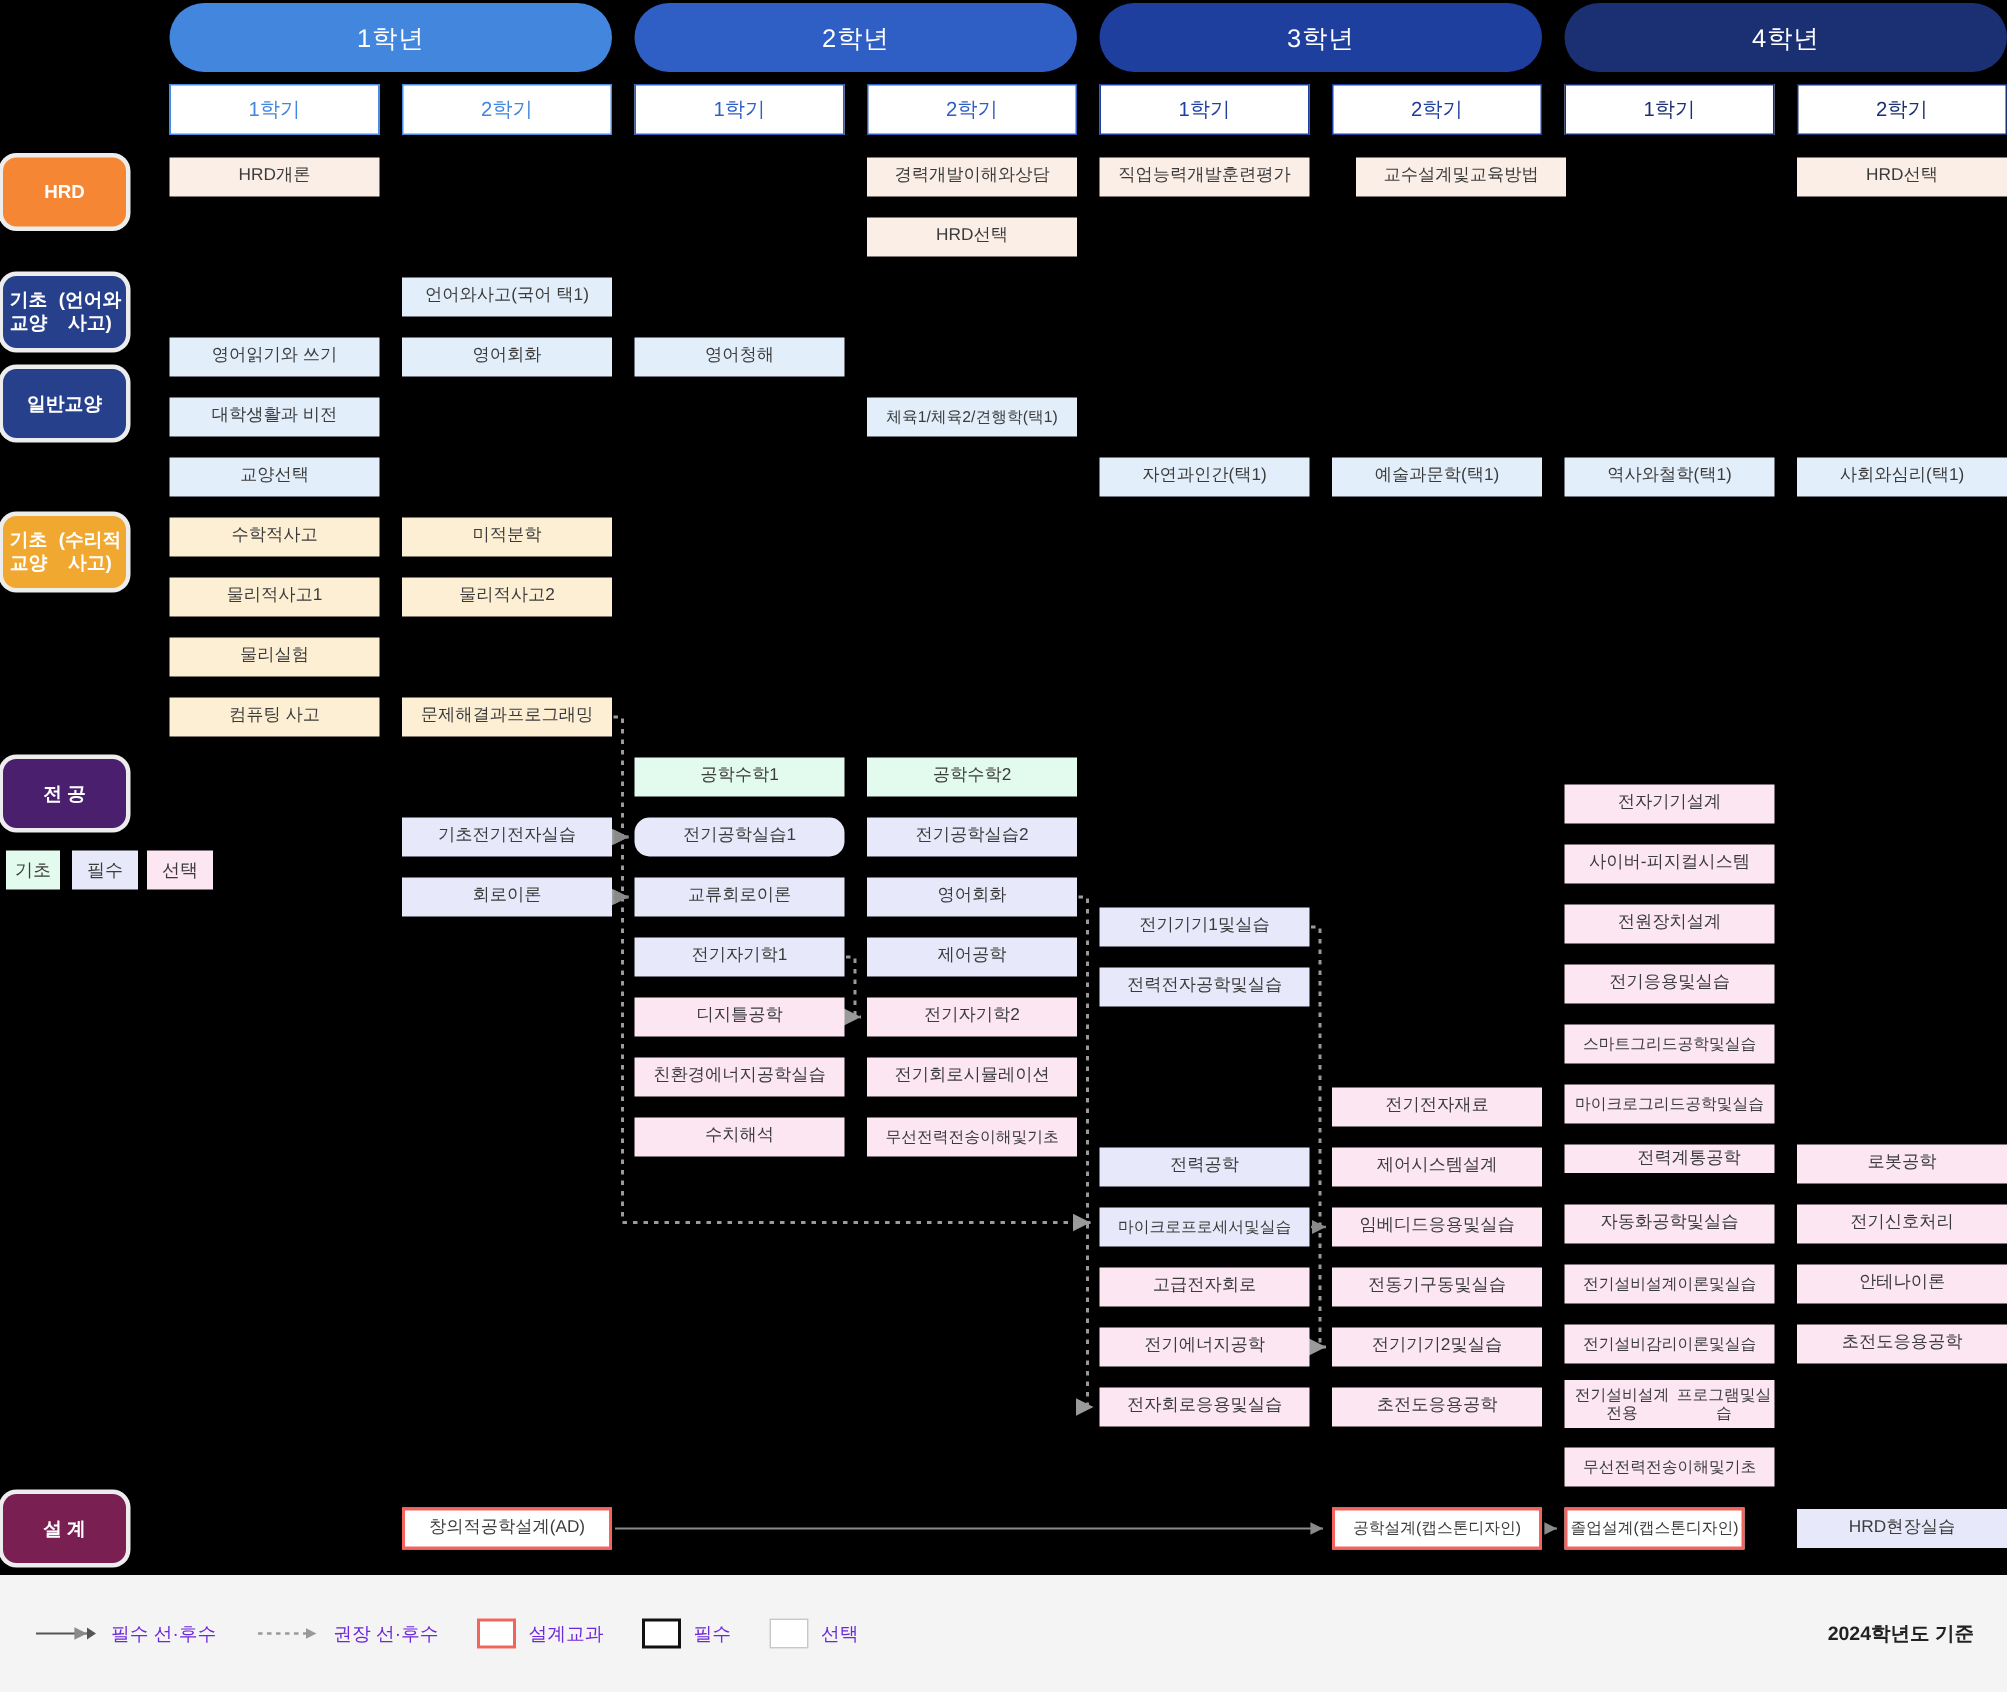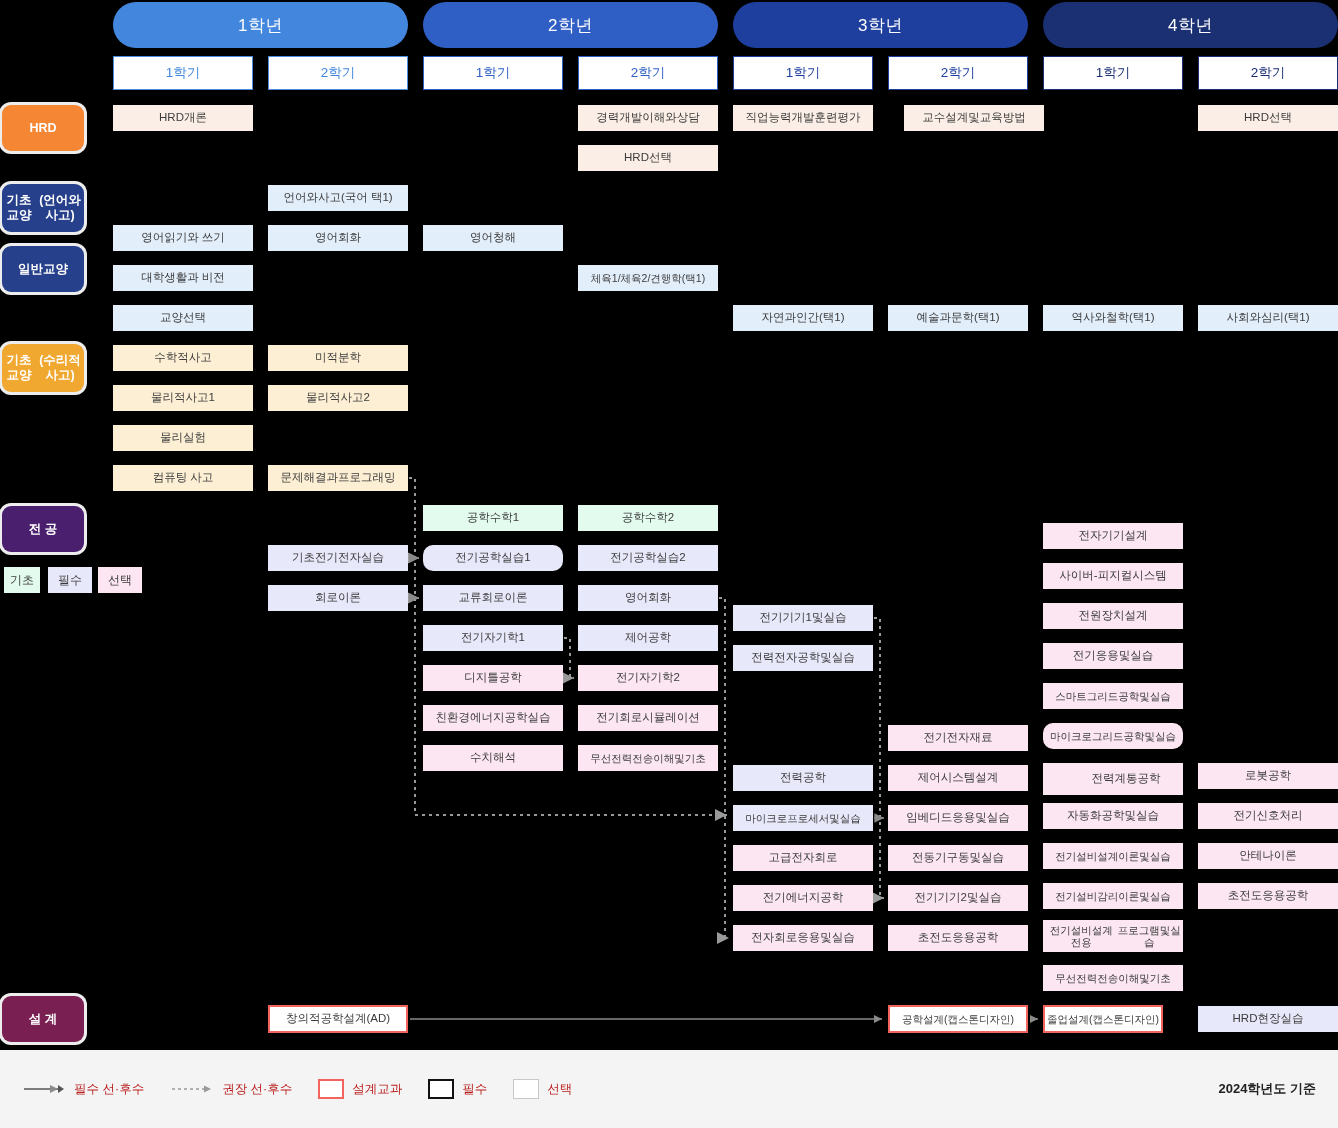--- a/index.html
+++ b/index.html
@@ -87,21 +87,21 @@
   
   #legend {
     position: absolute;
     left: 0; right: 0; bottom: 0;
     height: 78px;
     background: #f4f4f4;
     display: flex; align-items: center;
     padding: 0 22px;
   }
   .lg-group { display: flex; align-items: center; gap: 8px; margin-right: 26px; }
-  .lg-text { font-size: 12.5px; color: #b91c1c; }
+  .lg-text { font-size: 12.5px; color: #6d28d9; }
   .lg-swatch { width: 26px; height: 20px; }
   .sw-design { background: #fff; border: 2px solid #f4645f; }
   .sw-req    { background: #fff; border: 2px solid #111; }
   .sw-sel    { background: #fff; border: 1px solid #c8c8c8; }
   .lg-right { margin-left: auto; font-size: 13px; color: #222; font-weight: bold; }
   .arrow-solid, .arrow-dot { width: 44px; height: 12px; }
 </style>
 </head>
 <body>
 
@@ -352,24 +352,24 @@
       </div>
       <div class="course t-maj-sel" style="left: 1043px; top: 603px; width: 140px; height: 26px;">
         <div>전원장치설계</div>
       </div>
       <div class="course t-maj-sel" style="left: 1043px; top: 643px; width: 140px; height: 26px;">
         <div>전기응용및실습</div>
       </div>
       <div class="course t-maj-sel tight" style="left: 1043px; top: 683px; width: 140px; height: 26px;">
         <div>스마트그리드공학및실습</div>
       </div>
-      <div class="course t-maj-sel tight" style="left: 1043px; top: 723px; width: 140px; height: 26px; border-radius: 10px;">
+      <div class="course t-maj-sel tight" style="left: 1043px; top: 723px; width: 140px; height: 26px;">
         <div>마이크로그리드공학및실습</div>
       </div>
-      <div class="course t-maj-sel" style="left: 1043px; top: 763px; width: 140px; height: 32px; padding-left: 28px;">
+      <div class="course t-maj-sel" style="left: 1043px; top: 763px; width: 140px; height: 19px; padding-left: 28px;">
         <div>전력계통공학</div>
       </div>
       <div class="course t-maj-sel" style="left: 1198px; top: 763px; width: 140px; height: 26px;">
         <div>로봇공학</div>
       </div>
       <div class="course t-maj-sel" style="left: 1043px; top: 803px; width: 140px; height: 26px;">
         <div>자동화공학및실습</div>
       </div>
       <div class="course t-maj-sel" style="left: 1198px; top: 803px; width: 140px; height: 26px;">
         <div>전기신호처리</div>

